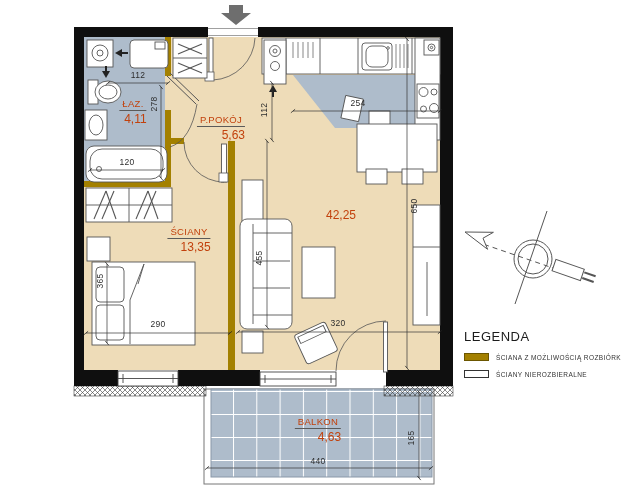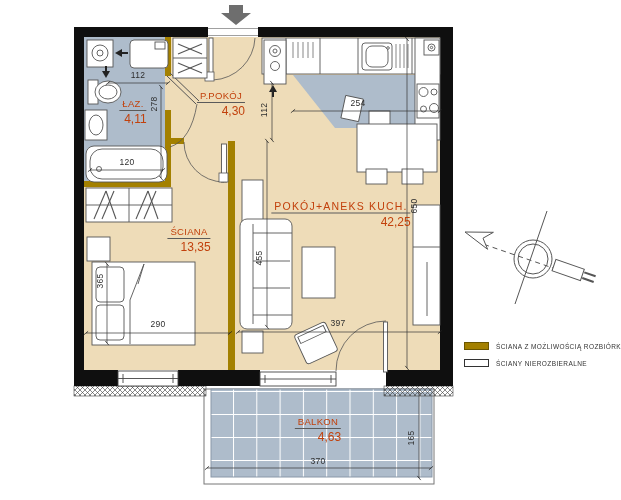--- a/index.html
+++ b/index.html
@@ -293,51 +293,51 @@
     </g>
   </g>
 </svg>
 
 <div class="labels">
 
   <div class="room-label" style="left:133px;top:112px">
     <span class="rn">ŁAZ.</span>
     <span class="ra">4,11</span>
   </div>
-  <div class="room-label" style="left:221px;top:104px">
+  <div class="room-label" style="left:221px;top:128px">
     <span class="rn">P.POKÓJ</span>
-    <span class="ra">4,30</span>
+    <span class="ra">5,63</span>
   </div>
   <div class="room-label big" style="left:341px;top:214px">
-    <span class="rn">POKÓJ+ANEKS KUCH.</span>
     <span class="ra">42,25</span>
   </div>
   <div class="room-label" style="left:189px;top:240px">
-    <span class="rn">ŚCIANA</span>
+    <span class="rn">ŚCIANY</span>
     <span class="ra">13,35</span>
   </div>
   <div class="room-label" style="left:318px;top:430px">
     <span class="rn">BALKON</span>
     <span class="ra">4,63</span>
   </div>
 
   <div class="dim" style="left:138px;top:75px">112</div>
   <div class="dim v" style="left:154px;top:104px">278</div>
   <div class="dim" style="left:127px;top:162px">120</div>
   <div class="dim v" style="left:264px;top:110px">112</div>
   <div class="dim" style="left:358px;top:103px">254</div>
   <div class="dim v" style="left:414px;top:206px">650</div>
   <div class="dim v" style="left:259px;top:258px">455</div>
   <div class="dim v" style="left:100px;top:281px">365</div>
   <div class="dim" style="left:158px;top:324px">290</div>
-  <div class="dim" style="left:338px;top:323px">397</div>
-  <div class="dim" style="left:318px;top:461px">370</div>
+  <div class="dim" style="left:338px;top:323px">320</div>
+  <div class="dim" style="left:318px;top:461px">440</div>
   <div class="dim v" style="left:411px;top:438px">165</div>
 
   <div class="legend">
+    <div class="legend-title">LEGENDA</div>
     <div class="legend-item">
       <span class="sw sw1"></span>
       <span class="tx">ŚCIANA Z MOŻLIWOŚCIĄ ROZBIÓRKI</span>
     </div>
     <div class="legend-item">
       <span class="sw sw2"></span>
       <span class="tx">ŚCIANY NIEROZBIERALNE</span>
     </div>
   </div>
 

